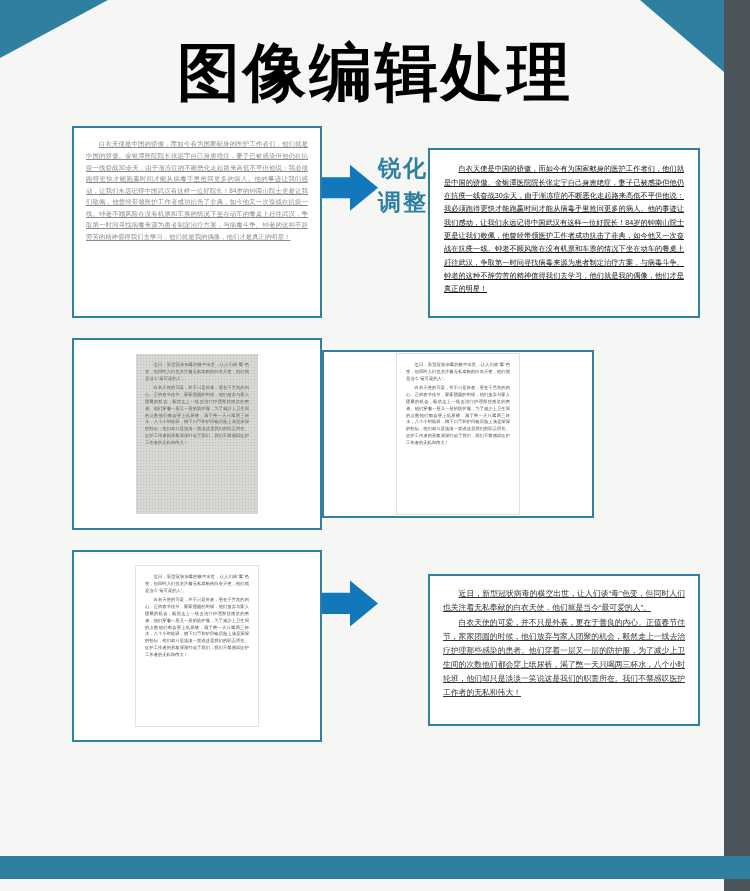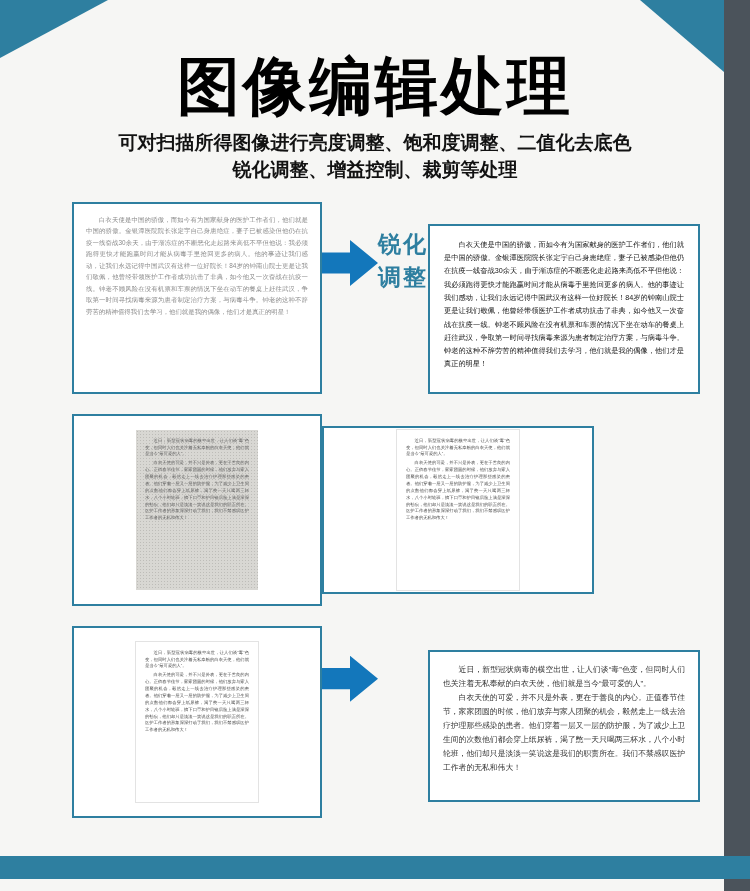--- a/index.html
+++ b/index.html
@@ -8,39 +8,39 @@
 
   
   .edge-right{position:absolute;top:0;right:0;width:26px;height:100%;background:#4b535b;}
   .corner-tl{position:absolute;top:0;left:0;width:0;height:0;
              border-top:58px solid #2e7fa0;border-right:108px solid transparent;}
   .corner-tr{position:absolute;top:0;right:26px;width:0;height:0;
              border-top:72px solid #2e7fa0;border-left:84px solid transparent;}
   .bottom-bar{position:absolute;left:0;bottom:12px;width:100%;height:23px;background:#2e7fa0;}
 
   
-  .title{margin:0;padding-top:50px;text-align:center;font-size:63px;font-weight:bold;
+  .title{margin:0;padding-top:36px;text-align:center;font-size:63px;font-weight:bold;
          color:#000;letter-spacing:3px;line-height:1.15;}
   .subtitle{margin:8px 0 0;text-align:center;font-size:19px;font-weight:bold;color:#121212;line-height:1.4;}
 
   
   .rows{margin-top:18px;}
   .row{display:flex;align-items:flex-start;margin:0 0 20px 72px;}
   .frame{border:2px solid #2e7fa0;background:#fff;box-sizing:border-box;overflow:hidden;}
   .before{width:250px;}
   .after{width:272px;}
   .mid{width:106px;display:flex;flex-direction:row;align-items:center;}
   .arrow{width:56px;height:46px;margin-top:30px;background:#1377bb;
          clip-path:polygon(0 27%,50% 27%,50% 0,100% 50%,50% 100%,50% 73%,0 73%);}
   .step-label{margin-top:26px;font-size:23px;font-weight:600;color:#2e7fa0;
               text-align:center;line-height:1.45;letter-spacing:2px;}
 
   
   .doc{box-sizing:border-box;height:100%;padding:10px 12px;}
-  .doc p{margin:0;text-indent:2em;text-align:justify;}
+  .doc p{margin:0;text-indent:2em;text-align:justify;text-decoration:underline;}
   .blurry{font-size:6.4px;line-height:1.8;color:#8b8b8b;}
   .sharp{font-size:7.2px;line-height:1.85;color:#141414;padding:12px 14px;}
   .crop{font-size:7.8px;line-height:1.8;color:#333;padding:11px 13px;}
 
   .center-frame{display:flex;align-items:center;justify-content:center;}
   .scanpage{width:122px;height:160px;padding:8px 9px;box-sizing:border-box;
             font-size:4.3px;line-height:1.6;overflow:hidden;}
   .scanpage p{margin:0 0 2px;text-indent:2em;text-align:justify;}
   .noisy{background-color:#d8d7d3;color:#5d5d5d;
          background-image:radial-gradient(#bdbcb8 0.6px,transparent 0.7px);background-size:3px 3px;}
@@ -58,24 +58,20 @@
 <body>
 
 <div class="page">
 
   <div class="edge-right"></div>
   <div class="corner-tl"></div>
   <div class="corner-tr"></div>
   <div class="bottom-bar"></div>
 
   <h1 class="title">图像编辑处理</h1>
-  <p class="subtitle">
-    <span>可对扫描所得图像进行亮度调整、饱和度调整、二值化去底色</span><br>
-    <span>锐化调整、增益控制、裁剪等处理</span>
-  </p>
 
   <div class="rows">
 
     <section class="row">
       <div class="frame before b1">
         <div class="doc blurry">
           <p>白衣天使是中国的骄傲，而如今有为国家献身的医护工作者们，他们就是中国的骄傲。金银潭医院院长张定宇自己身患绝症，妻子已被感染但他仍在抗疫一线奋战30余天，由于渐冻症的不断恶化走起路来高低不平但他说：我必须跑得更快才能跑赢时间才能从病毒手里抢回更多的病人。他的事迹让我们感动，让我们永远记得中国武汉有这样一位好院长！84岁的钟南山院士更是让我们敬佩，他曾经带领医护工作者成功抗击了非典，如今他又一次奋战在抗疫一线。钟老不顾风险在没有机票和车票的情况下坐在动车的餐桌上赶往武汉，争取第一时间寻找病毒来源为患者制定治疗方案，与病毒斗争。钟老的这种不辞劳苦的精神值得我们去学习，他们就是我的偶像，他们才是真正的明星！</p>
         </div>
       </div>
       <div class="mid">

